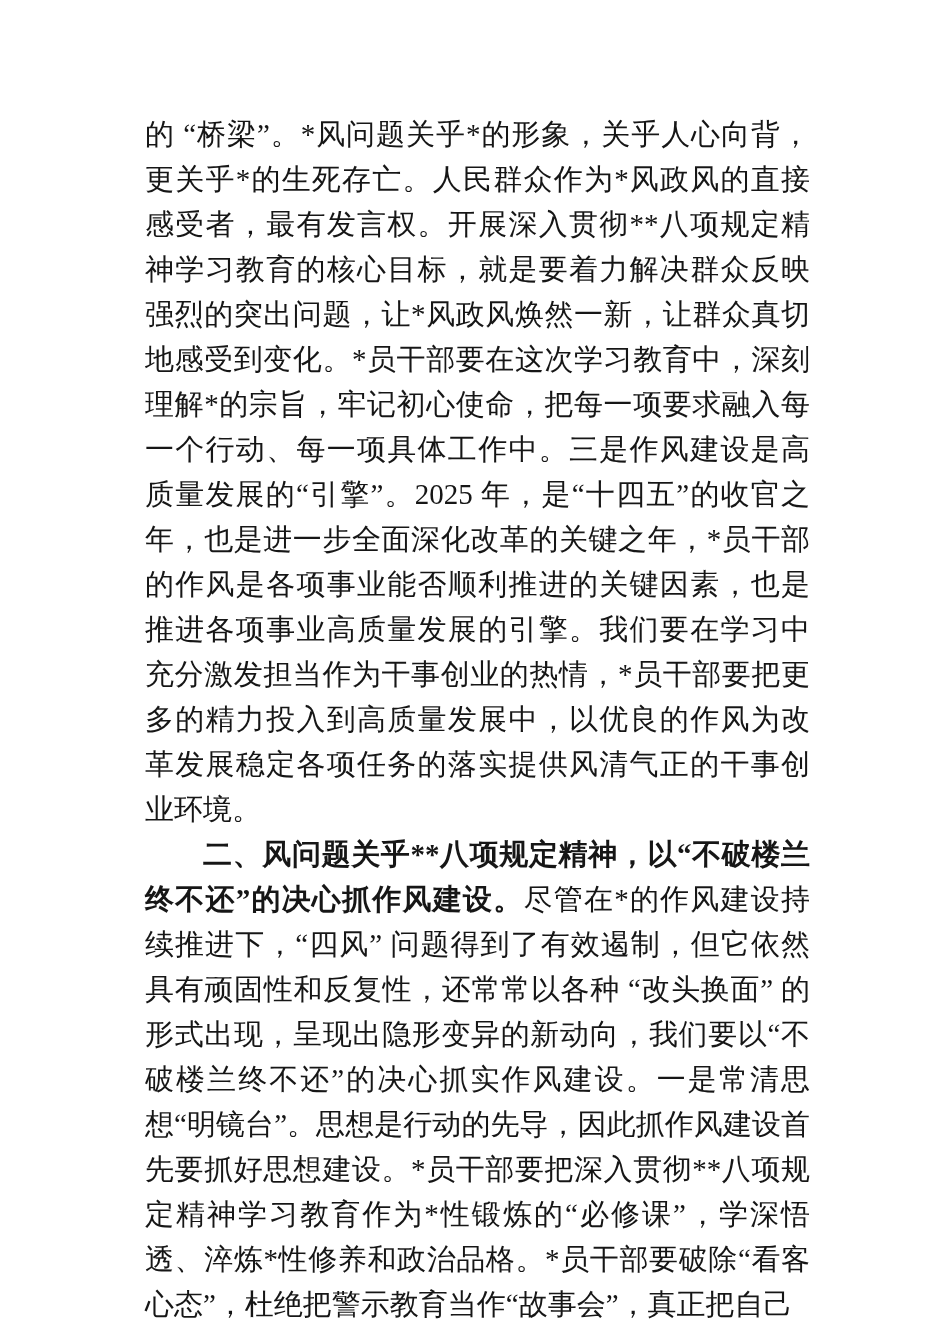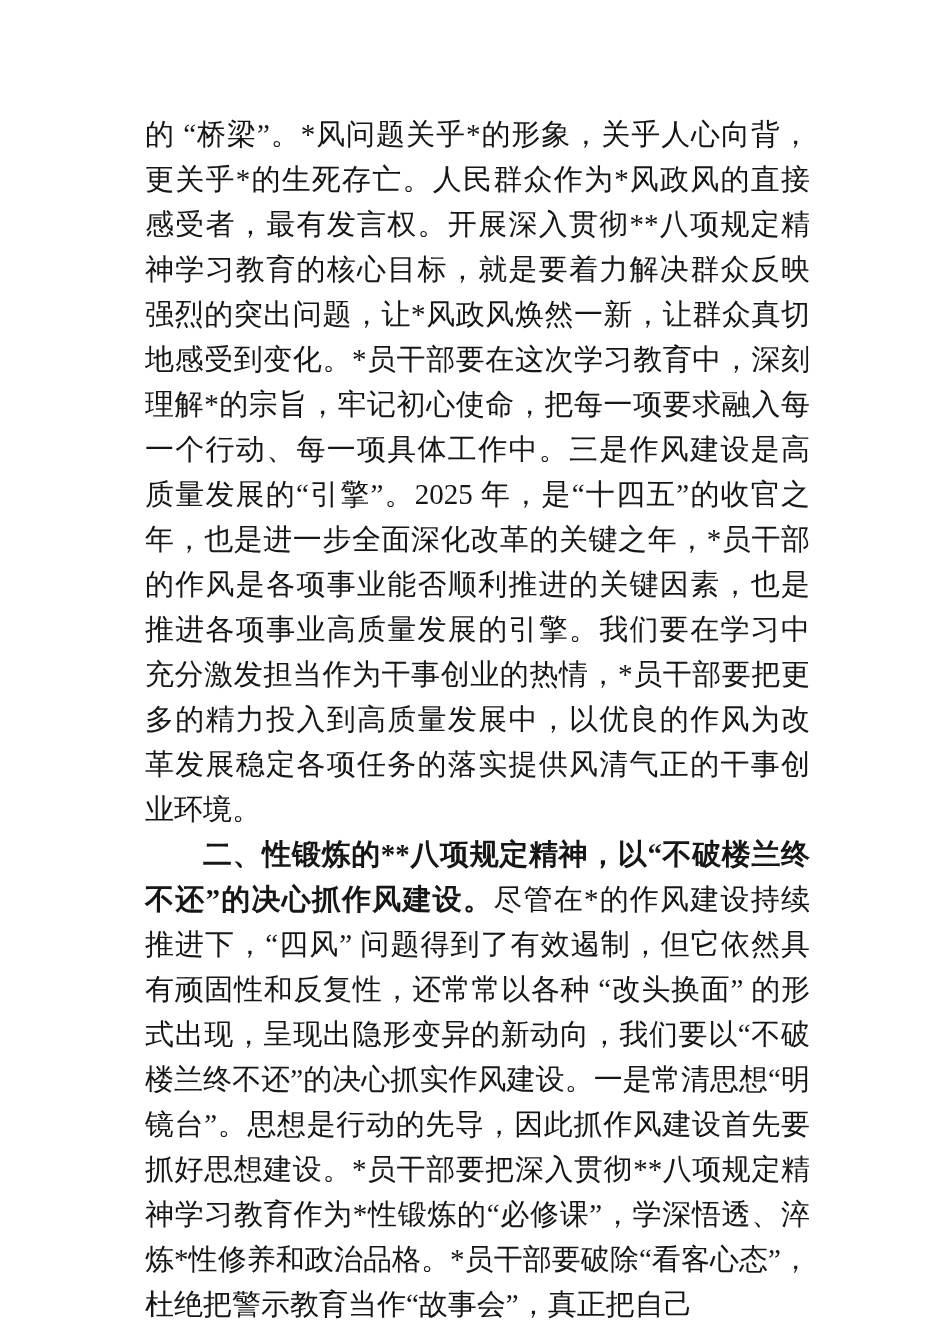--- a/index.html
+++ b/index.html
@@ -40,15 +40,15 @@
   .seg-bold {
     font-weight: 700;
   }
 </style>
 </head>
 <body>
 
 <div class="page">
   <div class="content">
     <p class="para"><span class="seg-regular">的 “桥梁”。*风问题关乎*的形象，关乎人心向背，更关乎*的生死存亡。人民群众作为*风政风的直接感受者，最有发言权。开展深入贯彻**八项规定精神学习教育的核心目标，就是要着力解决群众反映强烈的突出问题，让*风政风焕然一新，让群众真切地感受到变化。*员干部要在这次学习教育中，深刻理解*的宗旨，牢记初心使命，把每一项要求融入每一个行动、每一项具体工作中。三是作风建设是高质量发展的“引擎”。2025 年，是“十四五”的收官之年，也是进一步全面深化改革的关键之年，*员干部的作风是各项事业能否顺利推进的关键因素，也是推进各项事业高质量发展的引擎。我们要在学习中充分激发担当作为干事创业的热情，*员干部要把更多的精力投入到高质量发展中，以优良的作风为改革发展稳定各项任务的落实提供风清气正的干事创业环境。</span></p>
-    <p class="para indent"><span class="seg-bold">二、性锻炼的**八项规定精神，以“不破楼兰终不还”的决心抓作风建设。</span><span class="seg-regular">尽管在*的作风建设持续推进下，“四风” 问题得到了有效遏制，但它依然具有顽固性和反复性，还常常以各种 “改头换面” 的形式出现，呈现出隐形变异的新动向，我们要以“不破楼兰终不还”的决心抓实作风建设。一是常清思想“明镜台”。思想是行动的先导，因此抓作风建设首先要抓好思想建设。*员干部要把深入贯彻**八项规定精神学习教育作为*性锻炼的“必修课”，学深悟透、淬炼*性修养和政治品格。*员干部要破除“看客心态”，杜绝把警示教育当作“故事会”，真正把自己</span></p>
+    <p class="para indent"><span class="seg-bold">二、风问题关乎**八项规定精神，以“不破楼兰终不还”的决心抓作风建设。</span><span class="seg-regular">尽管在*的作风建设持续推进下，“四风” 问题得到了有效遏制，但它依然具有顽固性和反复性，还常常以各种 “改头换面” 的形式出现，呈现出隐形变异的新动向，我们要以“不破楼兰终不还”的决心抓实作风建设。一是常清思想“明镜台”。思想是行动的先导，因此抓作风建设首先要抓好思想建设。*员干部要把深入贯彻**八项规定精神学习教育作为*性锻炼的“必修课”，学深悟透、淬炼*性修养和政治品格。*员干部要破除“看客心态”，杜绝把警示教育当作“故事会”，真正把自己</span></p>
   </div>
 </div>
 
 </body></html>

